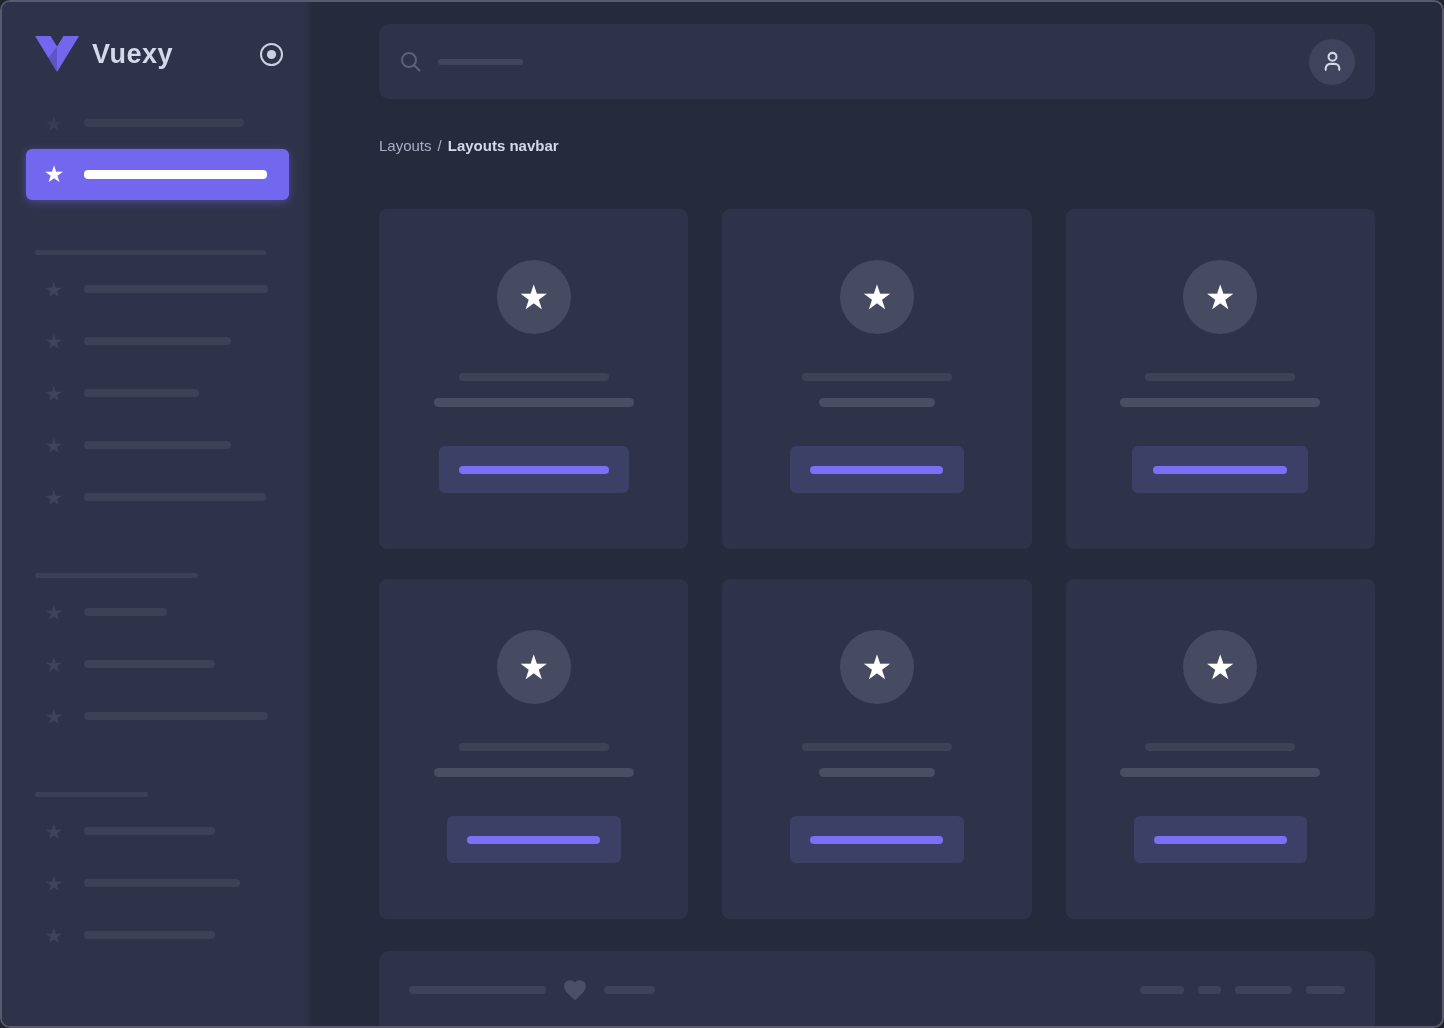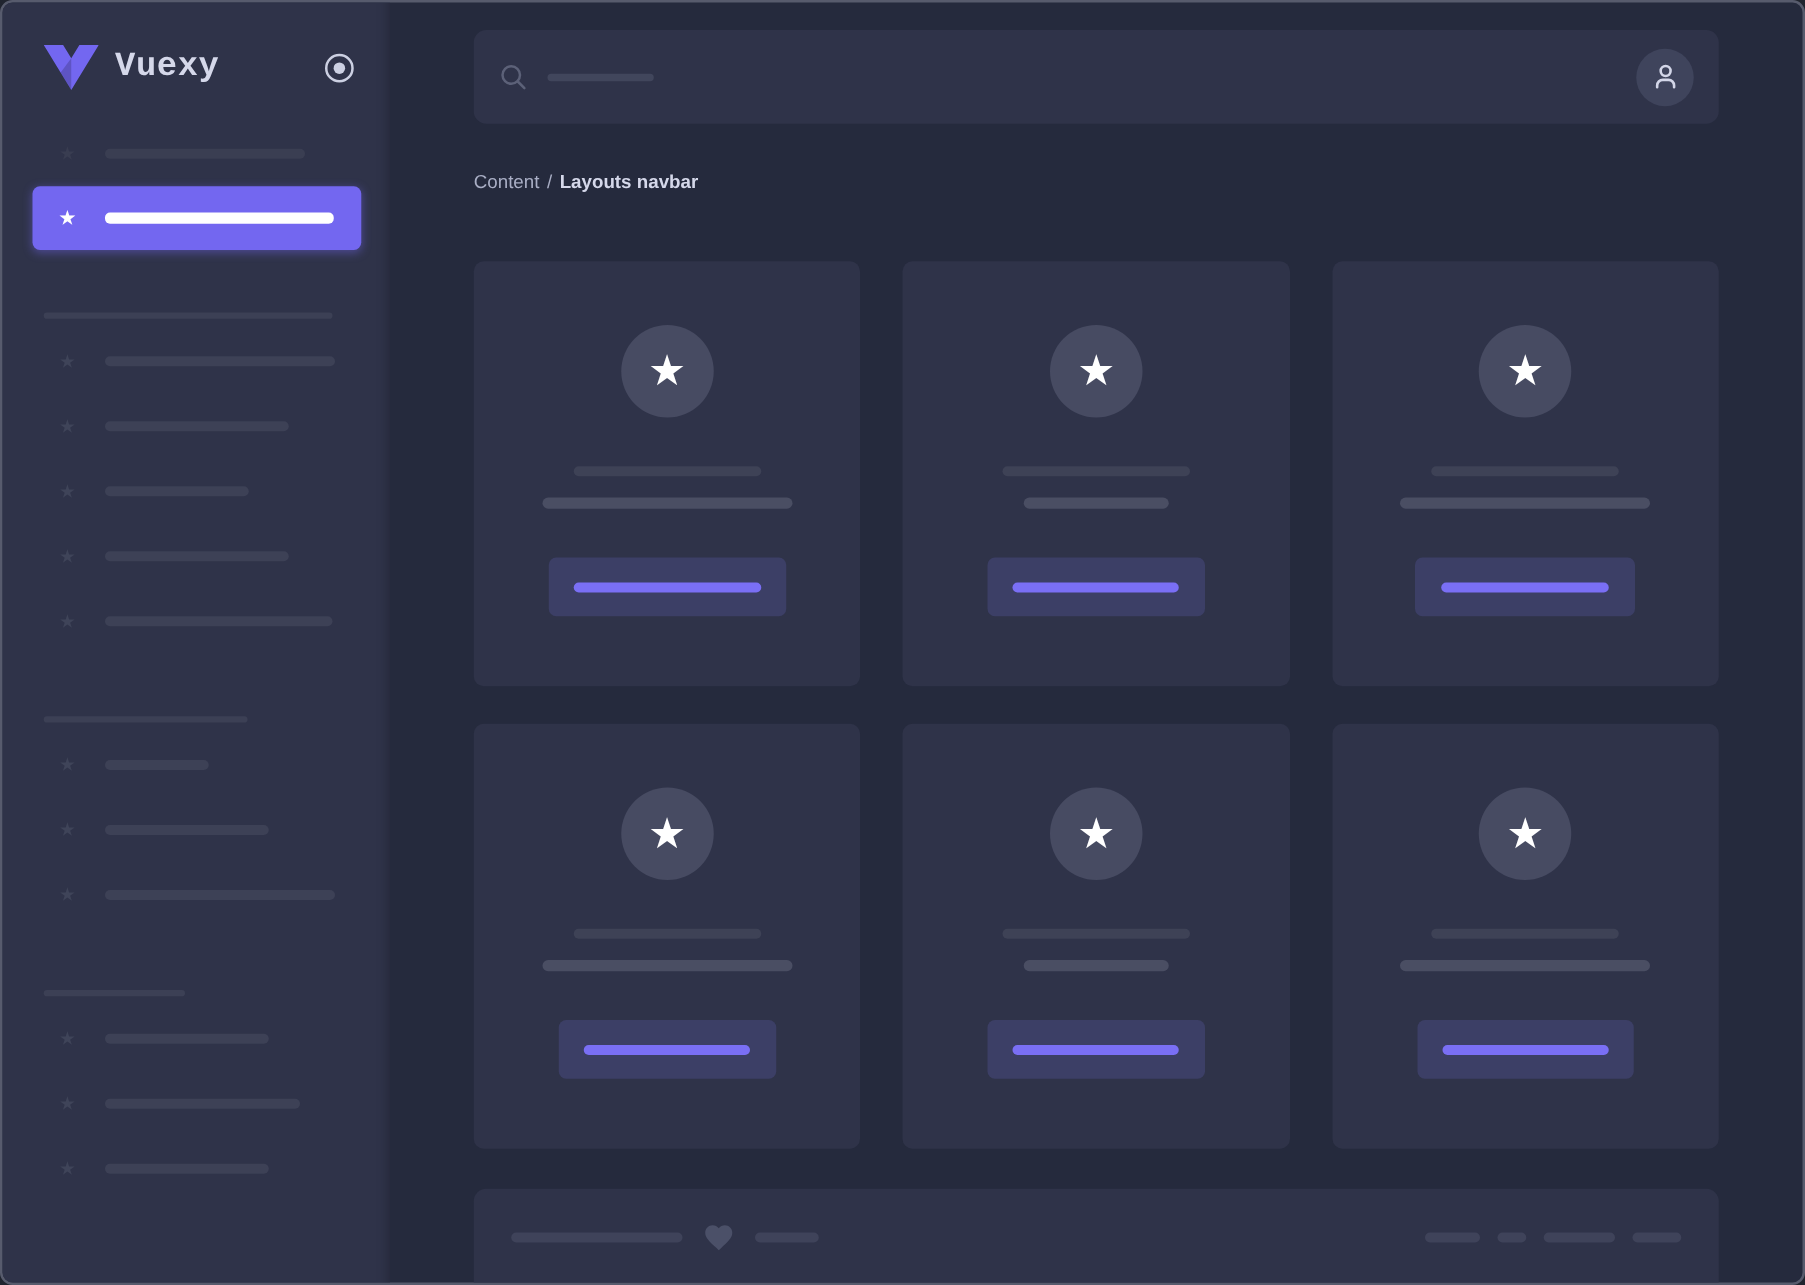--- a/index.html
+++ b/index.html
@@ -20,21 +20,20 @@
   .frame{
     position:absolute;inset:0;
     border:2px solid #575b6d;border-radius:10px;
     overflow:hidden;display:flex;background:var(--bg);
   }
 
   
   .sidebar{
     width:310px;flex:0 0 310px;background:var(--panel);
     box-shadow:inset -10px 0 10px -10px rgba(0,0,0,.3);
-    font-family:Liberation Mono, monospace;
   }
   .sidebar-header{display:flex;align-items:center;padding:34px 27px 0 33px;}
   .logo-mark{display:flex;flex:0 0 auto;}
   .logo-text{font-size:27px;font-weight:bold;color:var(--text-bright);margin-left:13px;letter-spacing:.5px;}
   .pin-toggle{margin-left:auto;display:flex;cursor:pointer;}
 
   .side-nav{margin-top:25px;}
   .side-item{height:52px;display:flex;align-items:center;padding-left:40px;cursor:pointer;}
   .star{width:24px;font-size:21px;line-height:1;color:#3f4459;text-align:center;flex:0 0 auto;}
   .side-item.dim .star{color:#393d51;}
@@ -192,21 +191,21 @@
         <span style="display:flex;">
           <svg width="25" height="25" viewBox="0 0 24 24" fill="none" stroke="#d3d6e8" stroke-width="2" stroke-linecap="round" stroke-linejoin="round">
             <circle cx="12" cy="7.5" r="3.8"></circle>
             <path d="M5.5 20 v-1.4 a4.3 4.3 0 0 1 4.3-4.3 h4.4 a4.3 4.3 0 0 1 4.3 4.3 V20"></path>
           </svg>
         </span>
       </div>
     </header>
 
     <div class="breadcrumb">
-      <span class="bc-link">Content</span><span class="sep">/</span><span class="current">Layouts navbar</span>
+      <span class="bc-link">Layouts</span><span class="sep">/</span><span class="current">Layouts navbar</span>
     </div>
 
     <div class="grid">
         <div class="card">
           <div class="card-avatar">
             <span class="star">★</span>
           </div>
           <div class="cline l1" style="width: 150px;"></div>
           <div class="cline l2" style="width: 200px;"></div>
           <div class="card-btn" style="width: 190px;">

